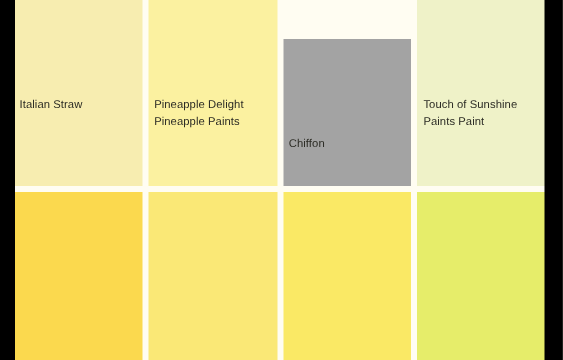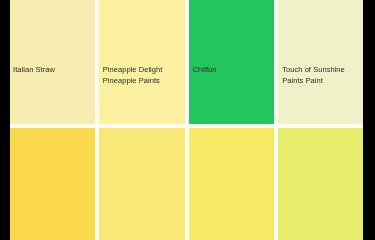--- a/index.html
+++ b/index.html
@@ -85,21 +85,21 @@
       </div>
     </div>
 
     <div class="swatch" style="background: rgb(251, 241, 160); padding-left: 23px;">
       <div class="swatch-label">
         <span class="label-name">Pineapple Delight</span>
         <span class="label-brand">Pineapple Paints</span>
       </div>
     </div>
 
-    <div class="swatch" style="background: #22c55e;">
+    <div class="swatch" style="background: #a3a3a3; margin-top: 26px;">
       <div class="swatch-label">
         <span class="label-name">Chiffon</span>
       </div>
     </div>
 
     <div class="swatch" style="background: rgb(239, 242, 200);">
       <div class="swatch-label">
         <span class="label-name">Touch of Sunshine</span>
         <span class="label-brand">Paints Paint</span>
       </div>

